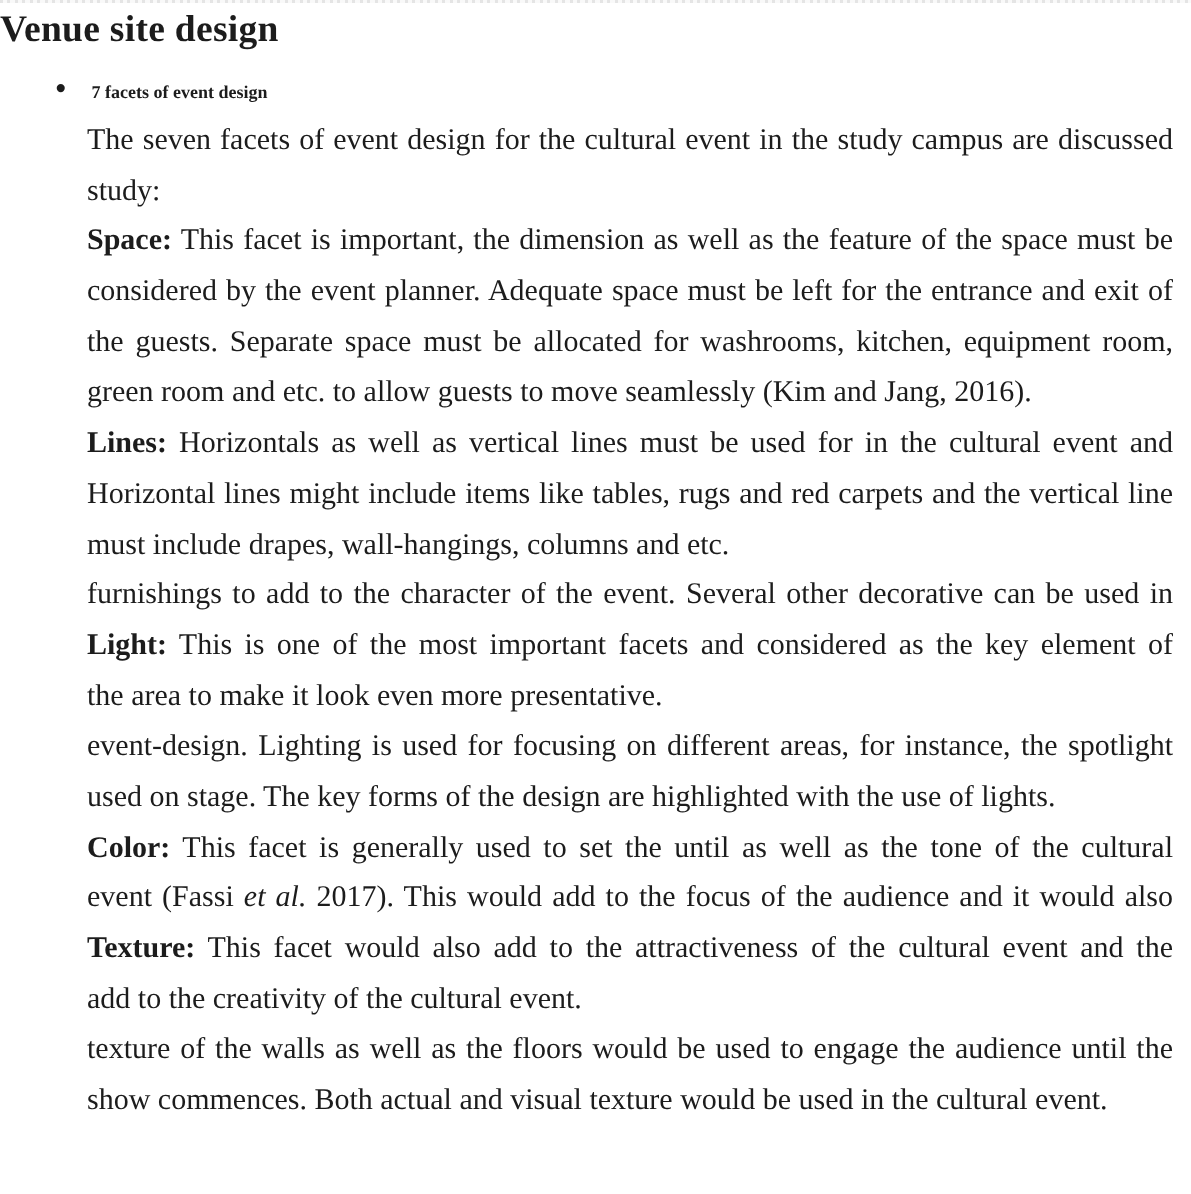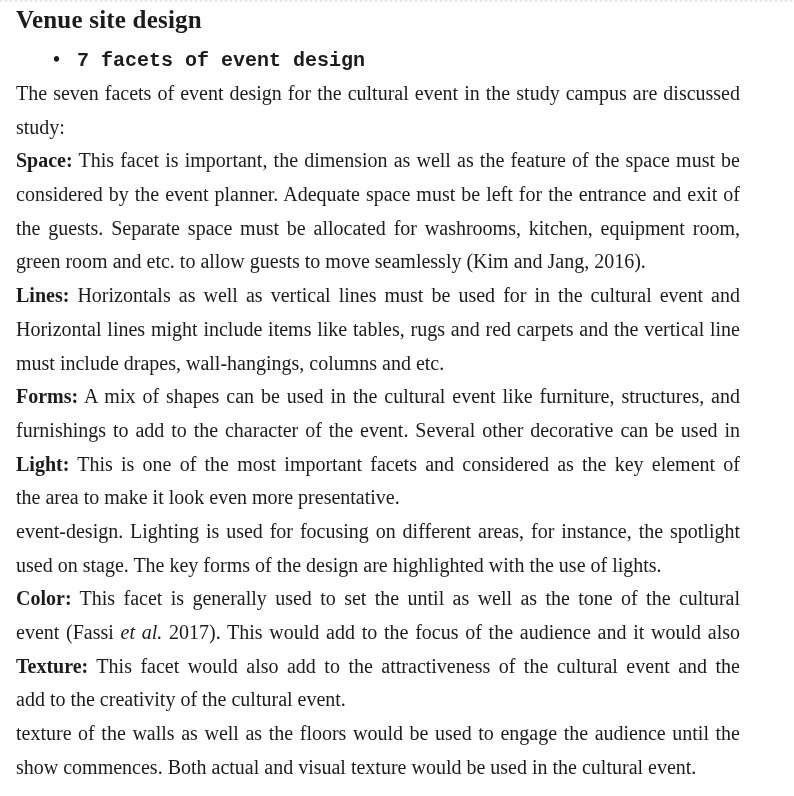--- a/index.html
+++ b/index.html
@@ -11,21 +11,21 @@
     font-family: "Liberation Serif", "DejaVu Serif", serif;
     overflow: hidden;
   }
   .top-artifact {
     height: 2px;
     width: 100%;
     background: repeating-linear-gradient(90deg, #cfcfcf 0 2px, #f4f4f4 2px 5px);
     opacity: 0.55;
   }
   .page {
-    padding: 1px 8px 0 16px;
+    padding: 1px 8px 0 0;
   }
   h1.doc-title {
     font-size: 25px;
     font-weight: bold;
     line-height: 30px;
     margin: 2px 0 11px 0;
     letter-spacing: 0.2px;
   }
   .bullet-row {
     margin-left: 37px;      
@@ -35,25 +35,25 @@
     display: flex;
     align-items: baseline;
   }
   .bullet-marker {
     width: 24px;            
     font-size: 20px;
     font-weight: bold;
     flex: 0 0 24px;
   }
   .bullet-label {
-    font-size: 20px;
+    font-size: 12px;
     font-weight: bold;
-    font-family: Liberation Mono, monospace;
   }
   .body-lines {
+    margin-left: 58px;      
     width: 724px;           
   }
   .line {
     font-size: 20px;
     line-height: 33.7px;
     height: 33.7px;
     text-align: justify;
     text-align-last: justify;
     text-justify: inter-word;
     overflow: hidden;
@@ -86,21 +86,20 @@
 
     <div class="line"><span class="b">Space:</span><span> This facet is important, the dimension as well as the feature of the space must be</span></div>
     <div class="line">considered by the event planner. Adequate space must be left for the entrance and exit of</div>
     <div class="line">the guests. Separate space must be allocated for washrooms, kitchen, equipment room,</div>
     <div class="line para-end">green room and etc. to allow guests to move seamlessly (Kim and Jang, 2016).</div>
 
     <div class="line"><span class="b">Lines:</span><span> Horizontals as well as vertical lines must be used for in the cultural event and</span></div>
     <div class="line">Horizontal lines might include items like tables, rugs and red carpets and the vertical line</div>
     <div class="line para-end">must include drapes, wall-hangings, columns and etc.</div>
 
-    <div class="line"><span class="b">Forms:</span><span> A mix of shapes can be used in the cultural event like furniture, structures, and</span></div>
     <div class="line">furnishings to add to the character of the event. Several other decorative can be used in</div>
     <div class="line"><span class="b">Light:</span><span> This is one of the most important facets and considered as the key element of</span></div>
 
     <div class="line para-end">the area to make it look even more presentative.</div>
     <div class="line">event-design. Lighting is used for focusing on different areas, for instance, the spotlight</div>
     <div class="line para-end">used on stage. The key forms of the design are highlighted with the use of lights.</div>
 
     <div class="line"><span class="b">Color:</span><span> This facet is generally used to set the until as well as the tone of the cultural</span></div>
     <div class="line"><span>event (Fassi </span><span class="i">et al.</span><span> 2017). This would add to the focus of the audience and it would also</span></div>
     <div class="line"><span class="b">Texture:</span><span> This facet would also add to the attractiveness of the cultural event and the</span></div>

